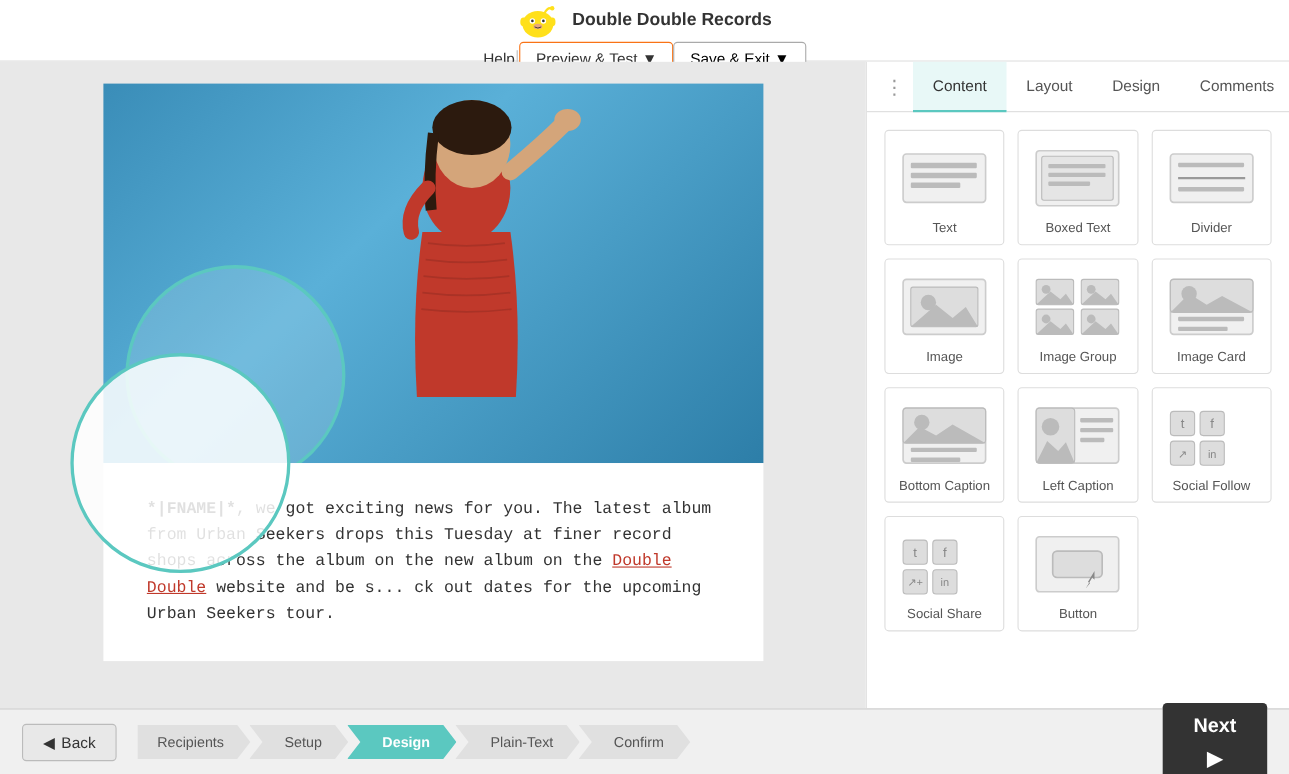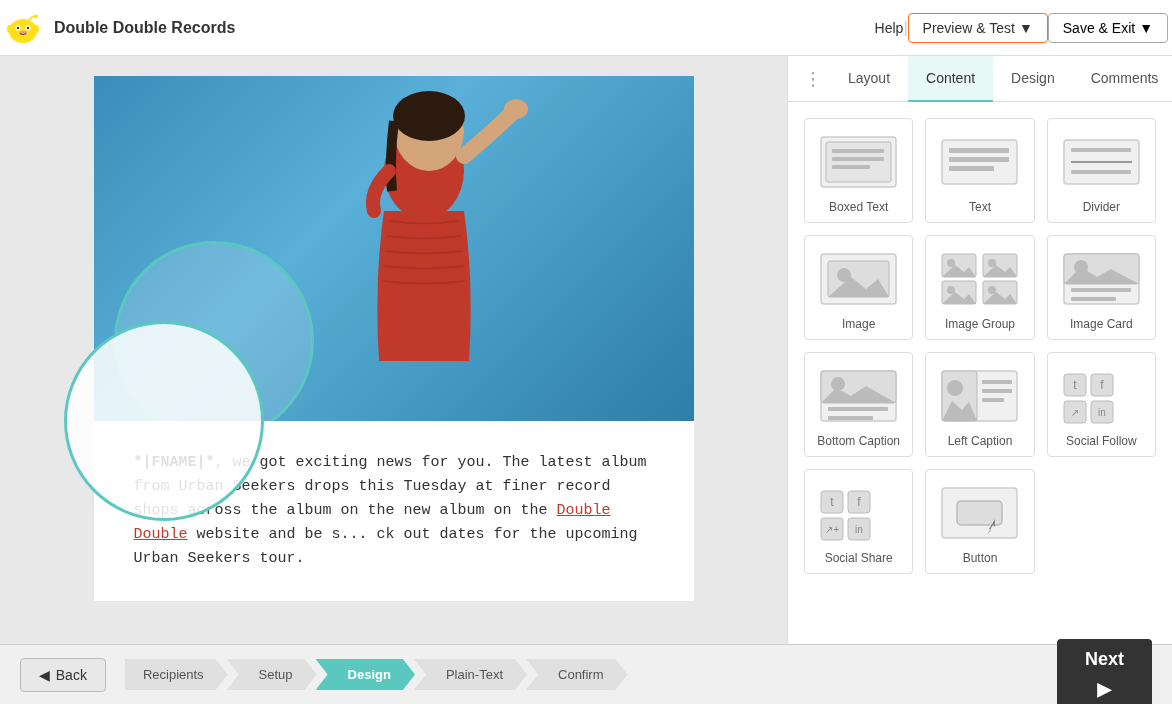--- a/index.html
+++ b/index.html
@@ -2,21 +2,21 @@
 <html><head>
   <meta charset="utf-8">
   <style>
     * { box-sizing: border-box; margin: 0; padding: 0; }
     body { font-family: -apple-system, BlinkMacSystemFont, 'Helvetica Neue', Arial, sans-serif; background: #f5f5f5; width: 1172px; height: 704px; overflow: hidden; display: flex; flex-direction: column; }
 
     
     .header {
       display: flex; align-items: center; justify-content: space-between;
       background: #fff; border-bottom: 1px solid #ddd;
-      padding: 0 4px; height: 56px; flex-shrink: 0;
+      padding: 0 20px; height: 56px; flex-shrink: 0; flex-direction: column;
     }
     .header-left { display: flex; align-items: center; gap: 12px; }
     .app-title { font-size: 16px; font-weight: 600; color: #333; }
     .header-right { display: flex; align-items: center; }
     .header-btn {
       background: none; border: none; cursor: pointer;
       font-size: 14px; color: #333; display: flex; align-items: center; gap: 4px;
     }
     .header-btn.primary {
       background: #fff; border: 1px solid #f97316; border-radius: 4px;
@@ -212,52 +212,52 @@
         </p>
       </div>
 
     </div>
   </div>
 
   <div class="right-panel">
 
     <div class="panel-tabs">
       <div class="panel-dots">⋮</div>
+      <button class="panel-tab active">Content</button>
       <button class="panel-tab">Layout</button>
-      <button class="panel-tab active">Content</button>
       <button class="panel-tab">Design</button>
       <button class="panel-tab">Comments</button>
     </div>
 
     <div class="panel-content">
       <div class="content-grid">
+
+        <div class="content-item">
+          <div class="content-item-icon">
+            <svg class="icon-svg" viewBox="0 0 85 60">
+              <rect x="5" y="8" width="75" height="44" rx="3" fill="#f0f0f0" stroke="#ccc" stroke-width="1.5"></rect>
+              <rect x="12" y="16" width="60" height="5" rx="1" fill="#bbb"></rect>
+              <rect x="12" y="25" width="60" height="5" rx="1" fill="#bbb"></rect>
+              <rect x="12" y="34" width="45" height="5" rx="1" fill="#bbb"></rect>
+            </svg>
+          </div>
+          <span class="content-item-label">Text</span>
+        </div>
 
         <div class="content-item">
           <div class="content-item-icon">
             <svg class="icon-svg" viewBox="0 0 85 60">
               <rect x="5" y="5" width="75" height="50" rx="3" fill="#f0f0f0" stroke="#ccc" stroke-width="1.5"></rect>
               <rect x="10" y="10" width="65" height="40" rx="2" fill="#e5e5e5" stroke="#bbb" stroke-width="1"></rect>
               <rect x="16" y="17" width="52" height="4" rx="1" fill="#bbb"></rect>
               <rect x="16" y="25" width="52" height="4" rx="1" fill="#bbb"></rect>
               <rect x="16" y="33" width="38" height="4" rx="1" fill="#bbb"></rect>
             </svg>
           </div>
           <span class="content-item-label">Boxed Text</span>
-        </div>
-
-        <div class="content-item">
-          <div class="content-item-icon">
-            <svg class="icon-svg" viewBox="0 0 85 60">
-              <rect x="5" y="8" width="75" height="44" rx="3" fill="#f0f0f0" stroke="#ccc" stroke-width="1.5"></rect>
-              <rect x="12" y="16" width="60" height="5" rx="1" fill="#bbb"></rect>
-              <rect x="12" y="25" width="60" height="5" rx="1" fill="#bbb"></rect>
-              <rect x="12" y="34" width="45" height="5" rx="1" fill="#bbb"></rect>
-            </svg>
-          </div>
-          <span class="content-item-label">Text</span>
         </div>
 
         <div class="content-item">
           <div class="content-item-icon">
             <svg class="icon-svg" viewBox="0 0 85 60">
               <rect x="5" y="8" width="75" height="44" rx="3" fill="#f0f0f0" stroke="#ccc" stroke-width="1.5"></rect>
               <rect x="12" y="16" width="60" height="4" rx="1" fill="#bbb"></rect>
               <line x1="12" y1="30" x2="73" y2="30" stroke="#999" stroke-width="2"></line>
               <rect x="12" y="38" width="60" height="4" rx="1" fill="#bbb"></rect>
             </svg>

